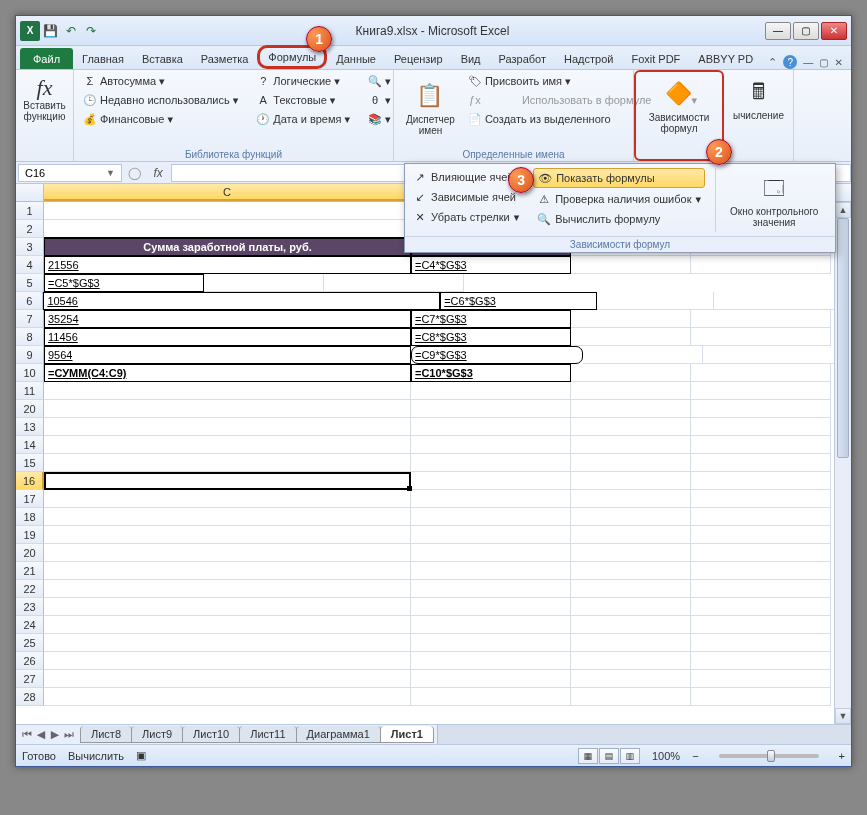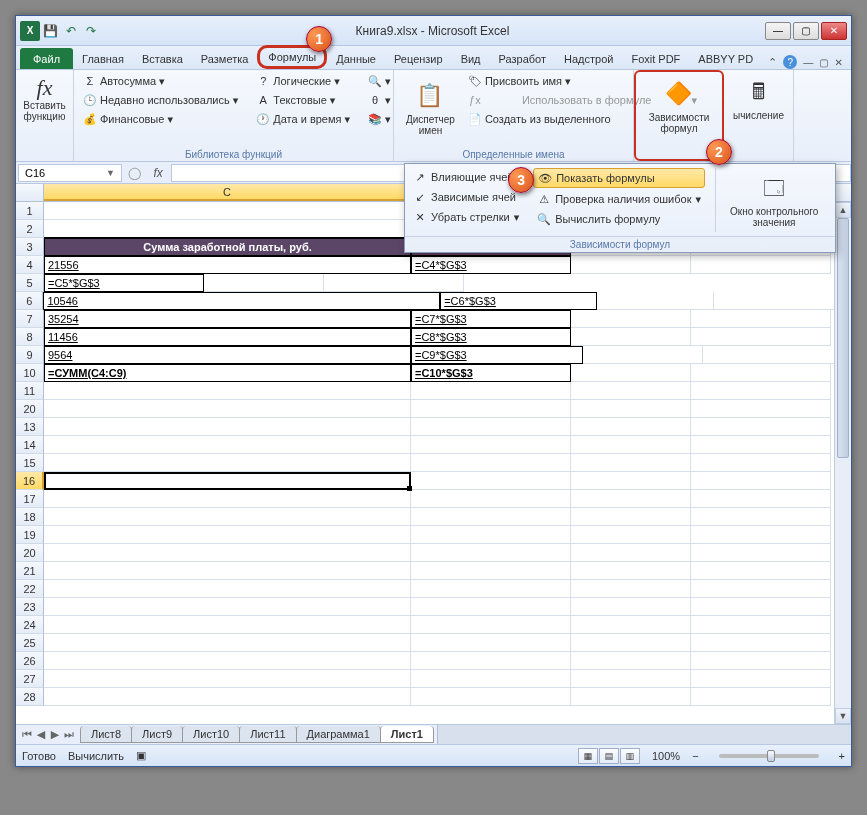--- a/index.html
+++ b/index.html
@@ -307,21 +307,21 @@
         <div class="grid-row">
           <div class="row-h">8</div>
           <div class="cell data-cell" style="width: 367px;">11456</div>
           <div class="cell data-cell" style="width: 160px;">=C8*$G$3</div>
           <div class="cell" style="width: 120px;"></div>
           <div class="cell" style="width: 140px;"></div>
         </div>
         <div class="grid-row">
           <div class="row-h">9</div>
           <div class="cell data-cell" style="width: 367px;">9564</div>
-          <div class="cell data-cell" style="width: 172px;">=C9*$G$3</div>
+          <div class="cell data-cell" style="width: 172px; border-radius: 7px;">=C9*$G$3</div>
           <div class="cell" style="width: 120px;"></div>
           <div class="cell" style="width: 140px;"></div>
         </div>
         <div class="grid-row">
           <div class="row-h">10</div>
           <div class="cell data-cell bold" style="width: 367px;">=СУММ(C4:C9)</div>
           <div class="cell data-cell bold" style="width: 160px;">=C10*$G$3</div>
           <div class="cell" style="width: 120px;"></div>
           <div class="cell" style="width: 140px;"></div>
         </div>

